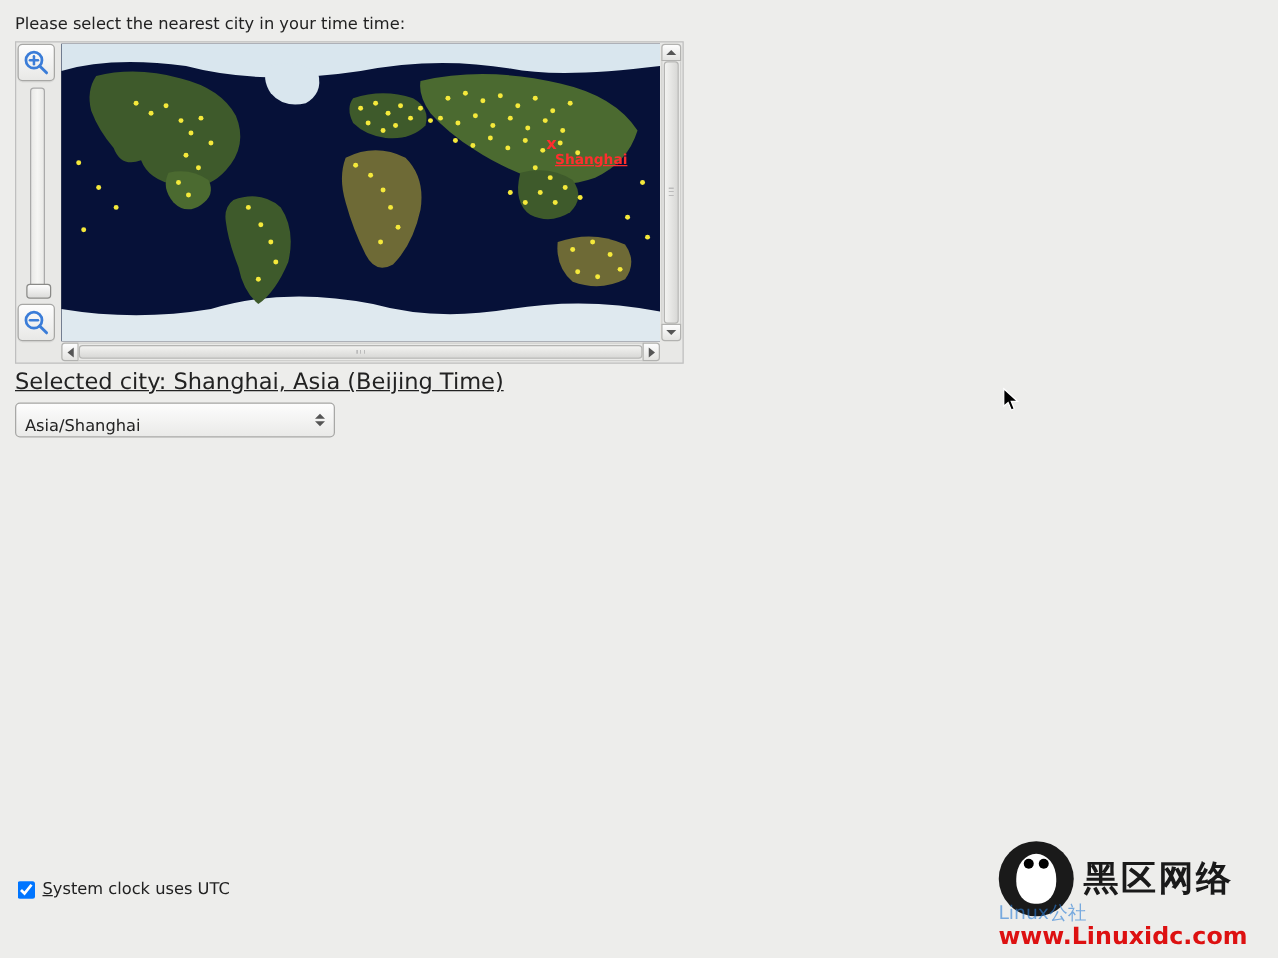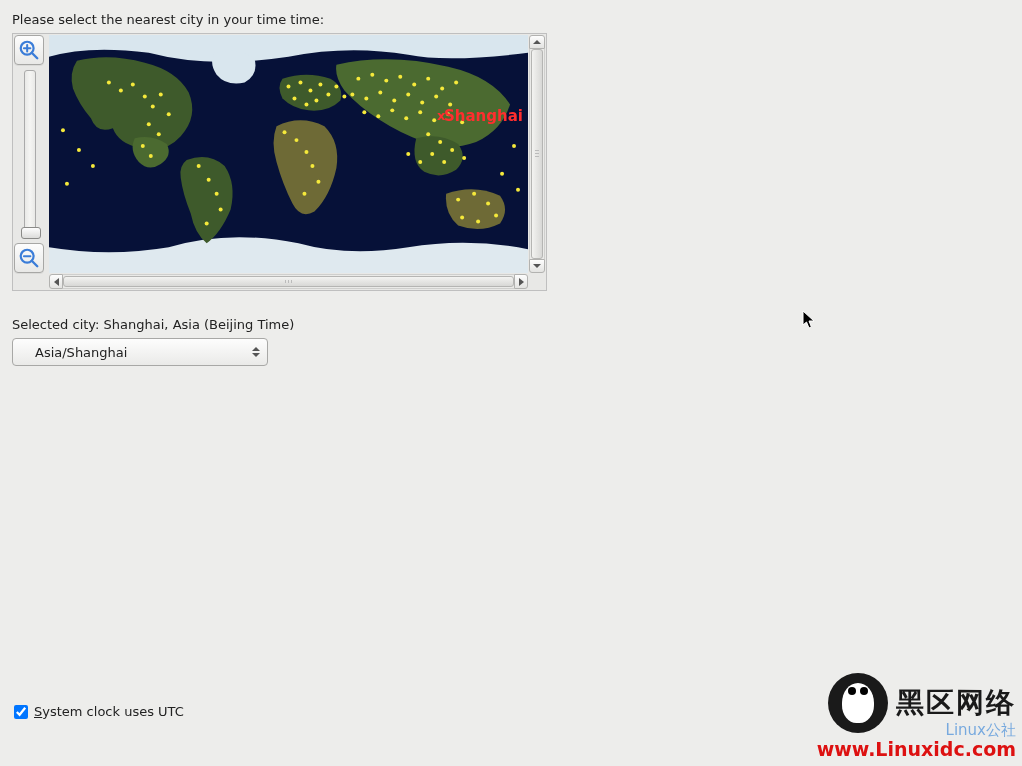--- a/index.html
+++ b/index.html
@@ -40,22 +40,22 @@
     border:1px solid #8a8a88; border-radius:3px;
     background: linear-gradient(#fdfdfd,#dcdcda);
   }
   .map-view {
     position:absolute; left:36px; top:1px; right:18px; bottom:17px;
     background: #041130;
     overflow:hidden;
   }
   .map-view svg { width:100%; height:100%; display:block; }
   .city-label {
-    position:absolute; color:#ff2e2e; font-size:15px; font-weight:600;
-    left: 395px; top: 72px; white-space:nowrap; pointer-events:none;
+    position:absolute; color:#ff2e2e; font-size:11px; font-weight:600;
+    left: 395px; top: 86px; white-space:nowrap; pointer-events:none;text-decoration:underline;
   }
   .city-x {
     position:absolute; color:#ff2e2e; font-weight:700; font-size:13px;
     left: 388px; top: 73px; pointer-events:none;
   }
   .vscroll {
     position:absolute; right:1px; top:1px; bottom:17px; width:16px;
     background:#e8e8e6;
   }
   .vscroll .arrow-up, .vscroll .arrow-down {
@@ -75,45 +75,45 @@
   .hscroll .arrow-left, .hscroll .arrow-right {
     position:absolute; top:0; bottom:0; width:14px;
     border:1px solid #b2b2b0; background:linear-gradient(#fdfdfd,#e3e3e1);
     display:flex; align-items:center; justify-content:center;
   }
   .hscroll .arrow-left { left:0; border-radius:3px 0 0 3px; }
   .hscroll .arrow-right { right:0; border-radius:0 3px 3px 0; }
   .hscroll .track { position:absolute; top:0; bottom:0; left:14px; right:14px; background:#eaeae8; border-top:1px solid #cfcfcd; border-bottom:1px solid #cfcfcd;}
   .hscroll .thumb { position:absolute; top:1px; bottom:1px; left:0; right:0; background:linear-gradient(#f3f3f1,#d8d8d6); border:1px solid #b5b5b3; border-radius:3px; }
   .hscroll .thumb::after{content:"";position:absolute;top:3px;bottom:3px;left:50%;width:8px;transform:translateX(-50%);background:repeating-linear-gradient(90deg,#bbb 0,#bbb 1px,transparent 1px,transparent 3px);}
-  .selected-line { margin-top:26px; font-size:13px; }
+  .selected-line { margin-top:4px; font-size:18px;text-decoration:underline; }
   .tz-select {
     margin-top:6px;
     width:256px; height:28px;
     border:1px solid #a8a8a6; border-radius:4px;
     background:linear-gradient(#fdfdfd,#eaeae8);
-    display:flex; align-items:center;
-    padding: 0 24px 0 22px;
+    display:flex; align-items:flex-end;
+    padding: 0 24px 0 7px;
     position:relative;
     font-size:13px;
   }
   .tz-select .spin {
     position:absolute; right:4px; top:3px; bottom:3px; width:14px;
     display:flex; flex-direction:column; justify-content:center; gap:2px;
   }
   .tri { width:0;height:0;border-left:4px solid transparent;border-right:4px solid transparent; margin:0 auto;}
   .tri.up{border-bottom:4px solid #555;}
   .tri.down{border-top:4px solid #555;}
   .tri.left{border-top:4px solid transparent;border-bottom:4px solid transparent;border-right:5px solid #555;border-left:none;}
   .tri.right{border-top:4px solid transparent;border-bottom:4px solid transparent;border-left:5px solid #555;border-right:none;}
   .checkbox-row { position:absolute; left:14px; top:704px; display:flex; align-items:center; gap:6px; font-size:13px;}
   .checkbox-row input { width:14px; height:14px; margin:0;}
   .checkbox-row .ul { text-decoration: underline; }
   .cursor-arrow { position:absolute; left:802px; top:310px; pointer-events:none; }
-  .watermark { position:absolute; right:6px; bottom:6px; text-align:right; }
+  .watermark { position:absolute; right:24px; bottom:6px; }
   .watermark .penguin {
     width:60px; height:60px; border-radius:50%; background:#1a1a1a; position:relative; display:inline-block; vertical-align:middle;
   }
   .watermark .penguin::before{content:"";position:absolute;left:14px;top:10px;width:32px;height:40px;background:#fff;border-radius:50% 50% 45% 45%;}
   .watermark .penguin::after{content:"";position:absolute;left:20px;top:14px;width:8px;height:8px;background:#000;border-radius:50%;box-shadow:12px 0 0 #000;}
   .watermark .txt-cn{display:inline-block;vertical-align:middle;font-size:28px;font-weight:700;color:#1a1a1a;margin-left:4px;letter-spacing:2px;}
   .watermark .txt-url{color:#d11; font-size:19px; margin-top:-2px; font-weight:600;}
   .watermark .txt-blue{color:#2a7dd6;font-size:15px;opacity:0.6;margin-top:-12px;}
   .mag-svg{width:22px;height:22px;}
 </style>

